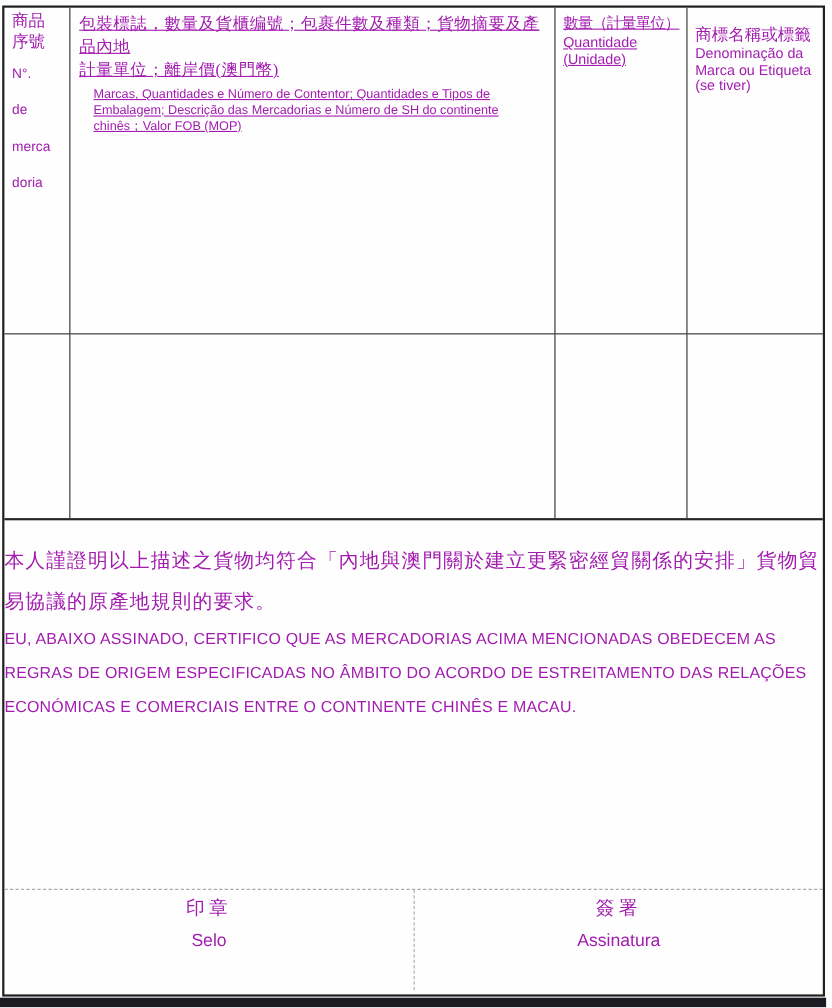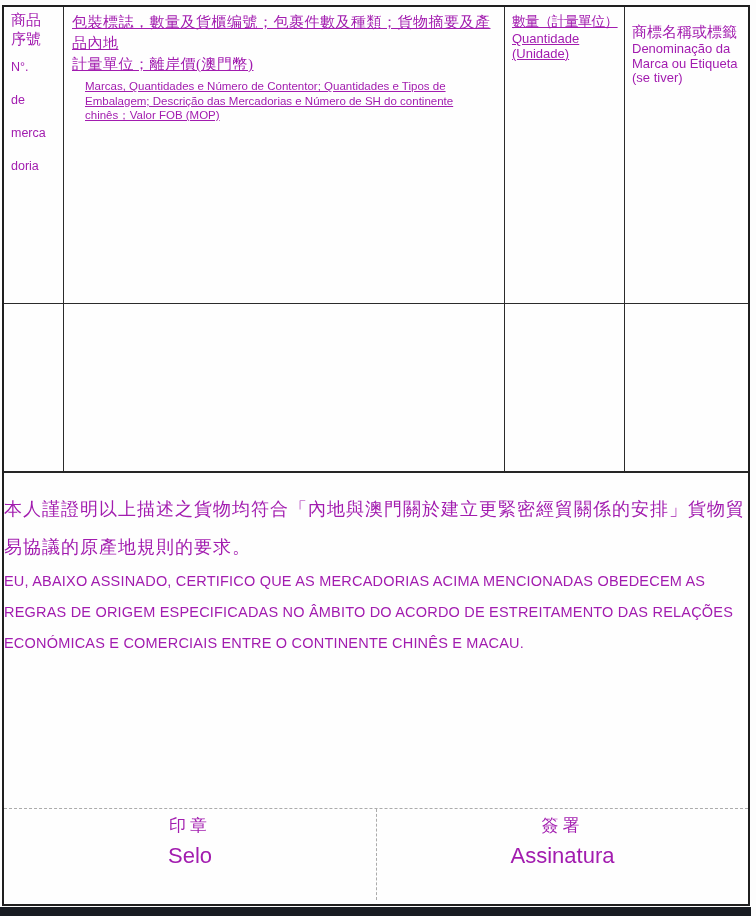--- a/index.html
+++ b/index.html
@@ -82,21 +82,21 @@
     flex:1 1 50%;
     text-align:center;
     padding-top:7px;
     box-sizing:border-box;
   }
   .fcell.right{border-left:1px dashed #ababab;}
   .f-zh{
     font-family:"Liberation Serif","DejaVu Serif",serif;
     font-size:17px;line-height:20px;letter-spacing:4px;
   }
-  .f-pt{font-size:22px;line-height:22px;margin-top:9px;}
+  .f-pt{font-size:16px;line-height:22px;margin-top:9px;}
   
   .scan-bar{
     position:absolute;left:0;top:907px;
     width:751px;height:9px;
     background:#181c22;
   }
 </style>
 </head>
 <body>
 

